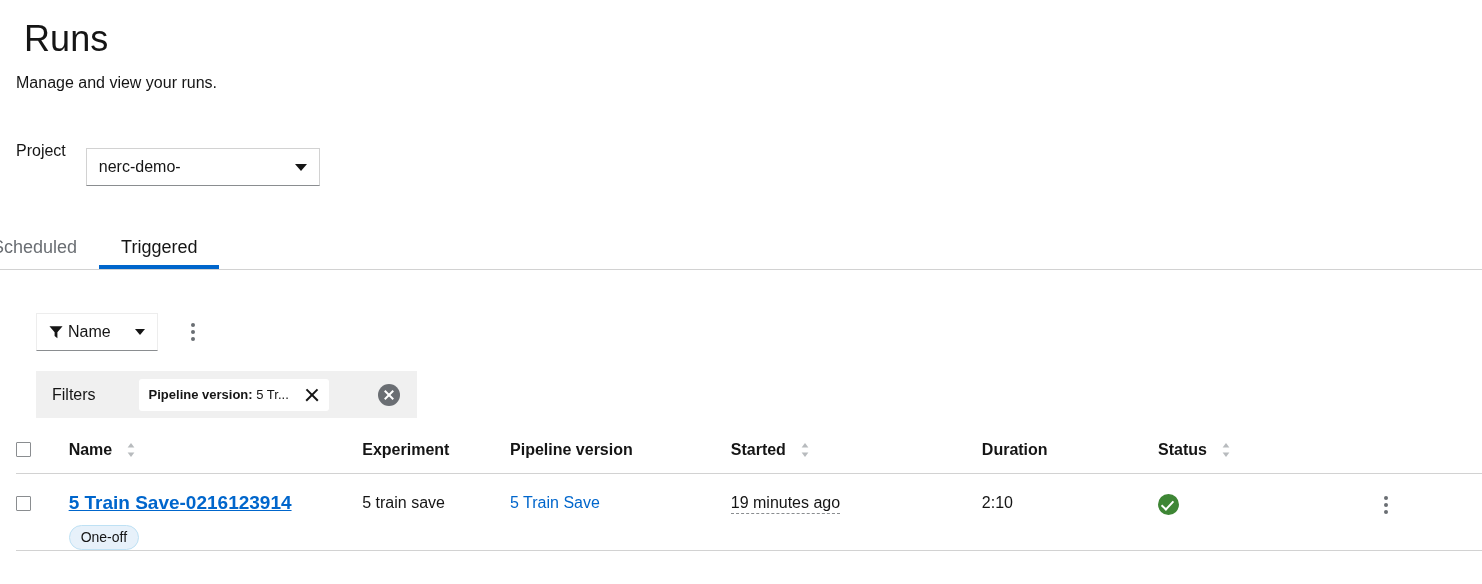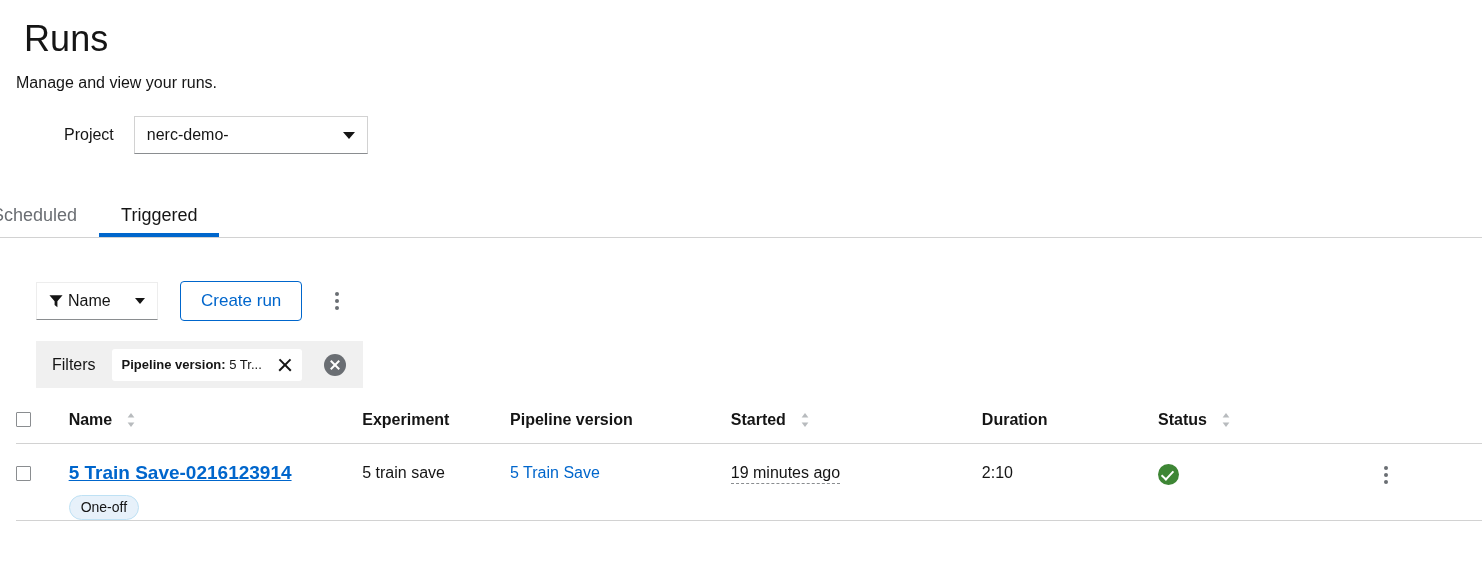--- a/index.html
+++ b/index.html
@@ -39,33 +39,33 @@
   
   .project-row {
     display: flex;
     align-items: center;
     margin-top: 22px;
   }
   .project-label {
     font-size: 16px;
     color: #151515;
     margin-right: 20px;
-    margin-left: 48px;
   }
   .project-select {
     width: 234px;
     height: 38px;
     box-sizing: border-box;
     border: 1px solid #d2d2d2;
     border-bottom-color: #8a8d90;
     background: #ffffff;
     display: flex;
     align-items: center;
     padding: 0 12px;
     cursor: pointer;
+    margin-top: 32px;
   }
   .project-select .val {
     font-size: 16px;
     color: #151515;
     flex: 1;
     white-space: nowrap;
   }
   .caret-down {
     width: 0;
     height: 0;
@@ -212,20 +212,21 @@
 
   
   .filters-bar {
     margin: 20px 0 0 36px;
     background: #f0f0f0;
     display: inline-flex;
     align-items: center;
     height: 47px;
     padding: 0 17px 0 16px;
     box-sizing: border-box;
+    gap: 27px;
   }
   .filters-bar-label {
     font-size: 16px;
     color: #151515;
     margin-right: 16px;
   }
   .chip {
     background: #ffffff;
     border-radius: 3px;
     height: 32px;
@@ -446,21 +447,20 @@
       <span class="funnel-icon">
         <svg viewBox="0 0 16 16" width="14" height="14" aria-hidden="true">
           <polygon points="0.5,1.5 15.5,1.5 9.6,8.4 9.6,15 6.4,12.6 6.4,8.4" fill="#151515"></polygon>
         </svg>
       </span>
       <span class="label">Name</span>
       <span class="caret-sm"></span>
     </div>
   </div>
 
-  <button class="create-run-btn">Create run</button>
 
   <button class="kebab-btn">
     <i></i>
     <i></i>
     <i></i>
   </button>
 </div>
 
 
 <div class="filters-bar">

